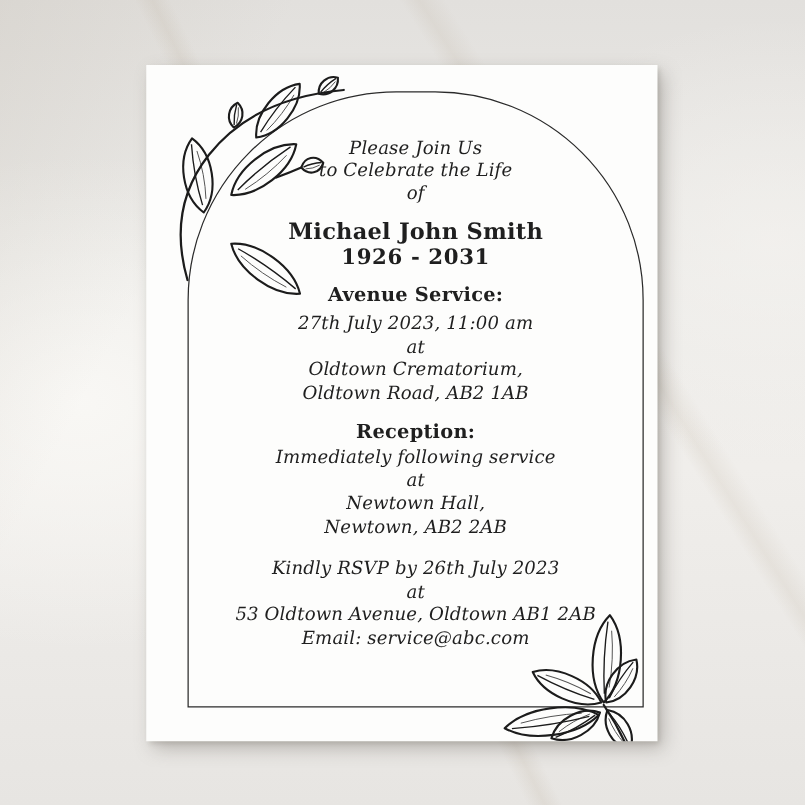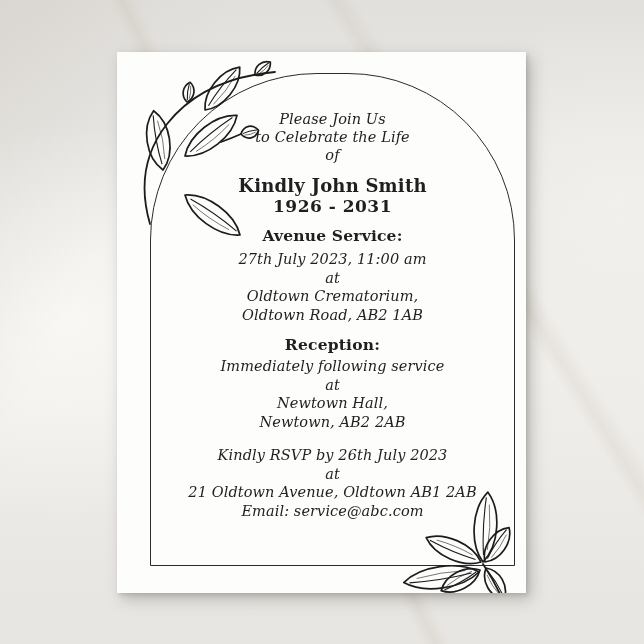--- a/index.html
+++ b/index.html
@@ -59,21 +59,21 @@
 
     <div class="arch-frame">
 
       <div class="txt italic intro">
         <div>Please Join Us</div>
         <div>to Celebrate the Life</div>
         <div>of</div>
       </div>
 
       <div class="txt name-block">
-        <div class="deceased-name">Kindly John Smith</div>
+        <div class="deceased-name">Michael John Smith</div>
         <div class="deceased-years">1926 - 2031</div>
       </div>
 
       <div class="txt heading funeral-heading">Avenue Service:</div>
       <div class="txt italic funeral-lines">
         <div>27th July 2023, 11:00 am</div>
         <div>at</div>
         <div>Oldtown Crematorium,</div>
         <div>Oldtown Road, AB2 1AB</div>
       </div>
@@ -82,21 +82,21 @@
       <div class="txt italic reception-lines">
         <div>Immediately following service</div>
         <div>at</div>
         <div>Newtown Hall,</div>
         <div>Newtown, AB2 2AB</div>
       </div>
 
       <div class="txt italic rsvp-lines">
         <div>Kindly RSVP by 26th July 2023</div>
         <div>at</div>
-        <div>21 Oldtown Avenue, Oldtown AB1 2AB</div>
+        <div>53 Oldtown Avenue, Oldtown AB1 2AB</div>
         <div>Email: service@abc.com</div>
       </div>
 
     </div>
 
     <svg class="sprig sprig-tl" viewBox="0 0 150 190" aria-hidden="true">
       <defs>
         <g id="leaf">
           <path class="lf" d="M0,0 C10,-13 30,-13 40,0 C30,13 10,13 0,0 Z"></path>
           <path class="lv" d="M4,0 Q20,-3 37,-1"></path>

